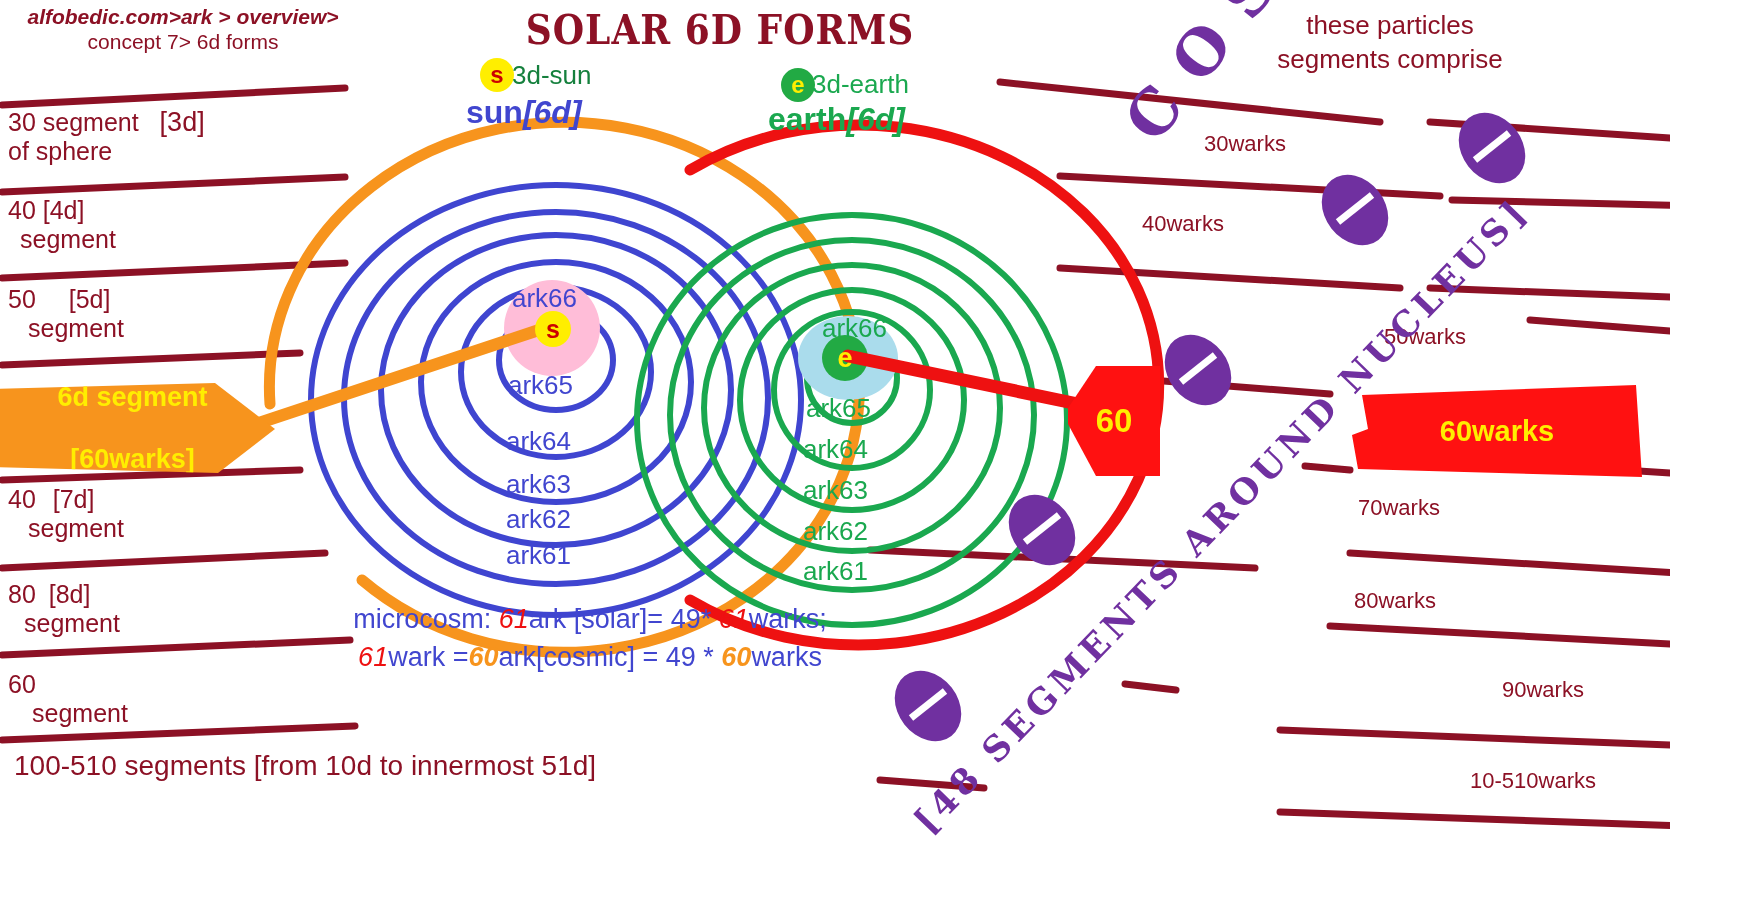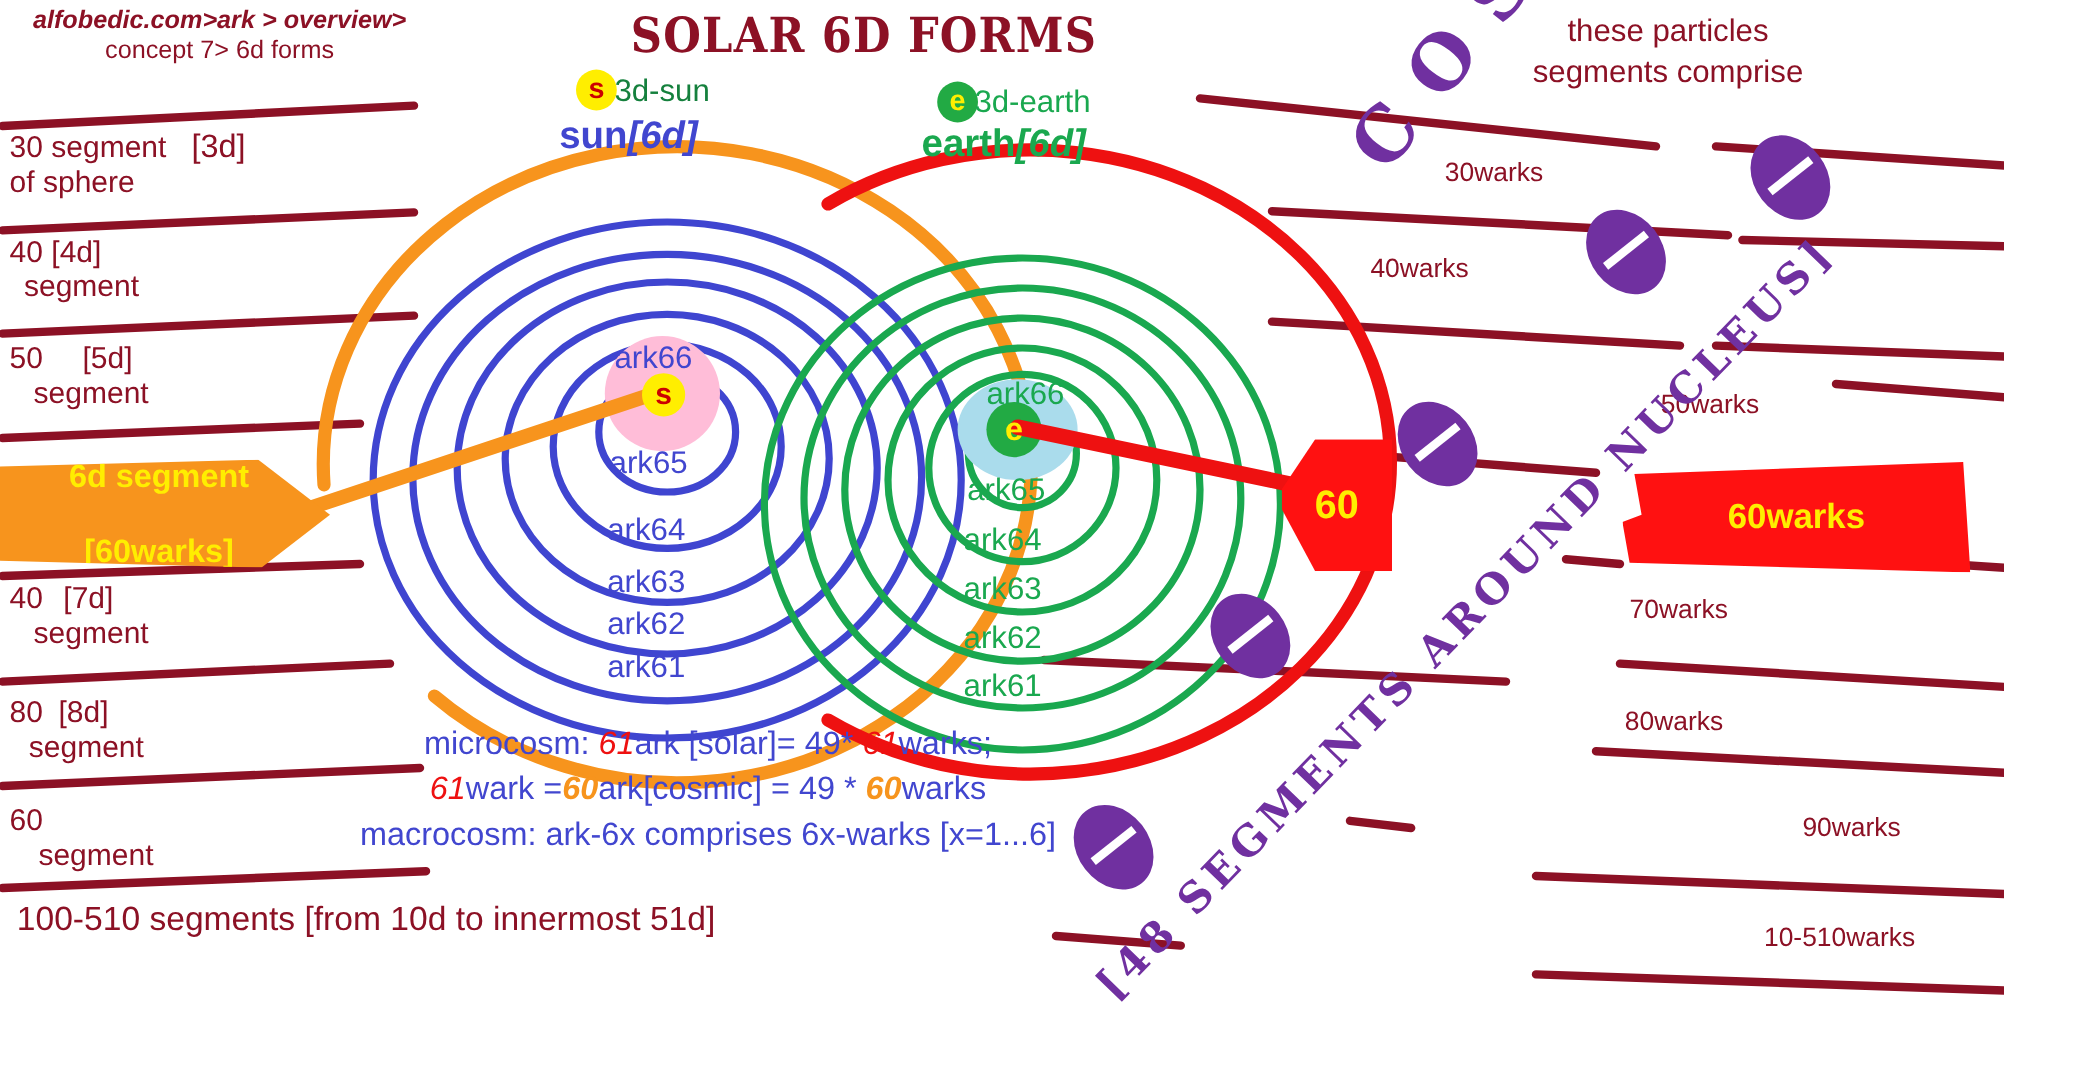--- a/index.html
+++ b/index.html
@@ -293,23 +293,20 @@
   <div class="wark-label" style="left:1502px;top:677px;">90warks</div>
   <div class="wark-label" style="left:1470px;top:768px;">10-510warks</div>
 
   <div class="abs" id="formulas">
     <div class="formula">
       <span class="blue">microcosm: </span><span class="r">61</span><span class="blue">ark [solar]= 49* </span><span class="r">61</span><span class="blue">warks;</span>
     </div>
     <div class="formula">
       <span class="r">61</span><span class="blue">wark =</span><span class="o">60</span><span class="blue">ark[cosmic] = 49 * </span><span class="o">60</span><span class="blue">warks</span>
     </div>
-    <div class="formula">
-      <span class="blue">macrocosm: ark-6x comprises 6x-warks [x=1...6]</span>
-    </div>
   </div>
 
   <div class="abs" id="bottomline">100-510 segments  [from 10d to innermost 51d]</div>
 
   <div class="diag" id="cosmos">COSMOS</div>
   <div class="diag" id="nucleus">[48 SEGMENTS AROUND NUCLEUS]</div>
 
 </div>
 
 </body></html>

